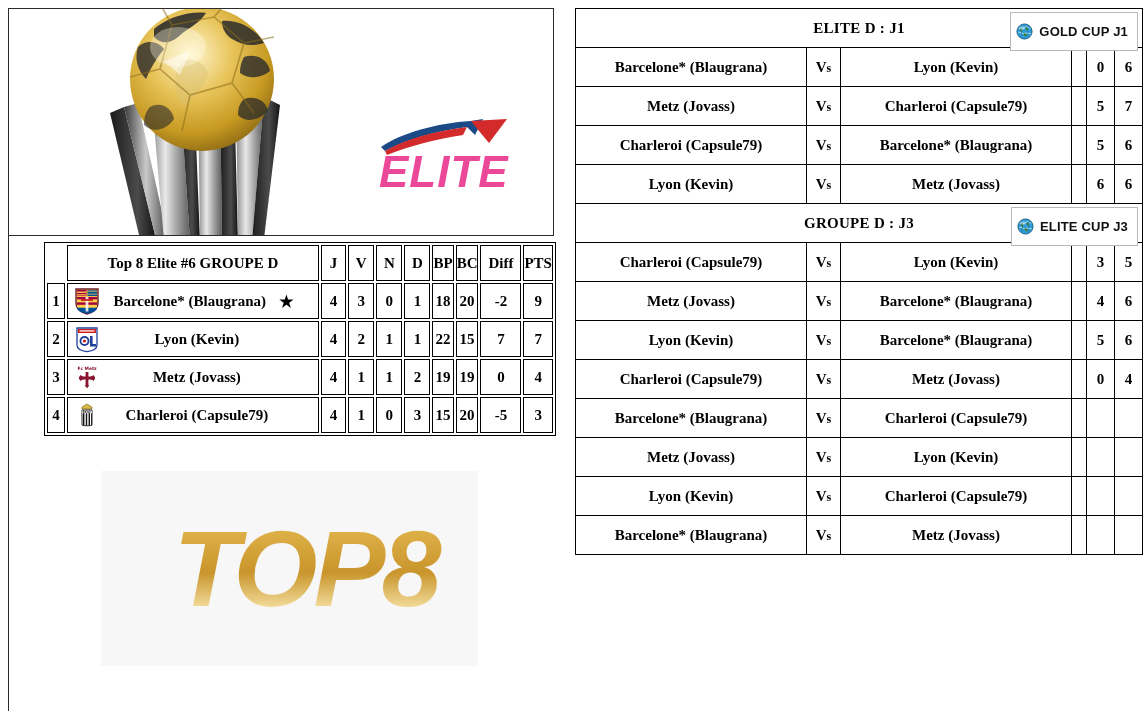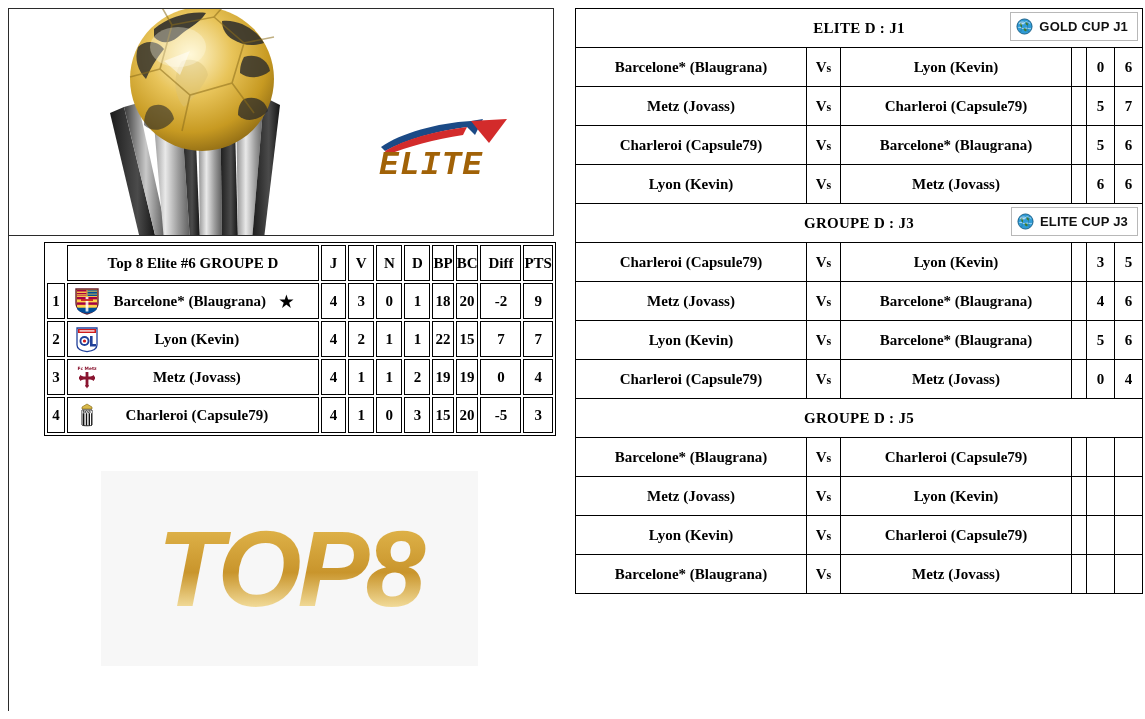--- a/index.html
+++ b/index.html
@@ -17,24 +17,24 @@
     box-sizing:border-box;
   }
   .hero{
     position:absolute;left:8px;top:8px;width:546px;height:228px;
     border:1px solid #2b2b2b;background:#ffffff;box-sizing:border-box;
     overflow:hidden;
   }
   .trophy-wrap{position:absolute;left:85px;top:-6px;width:220px;height:240px;}
   .elite-logo{position:absolute;left:370px;top:108px;width:140px;height:70px;}
   .elite-text{
-    font-family:Liberation Mono, monospace;
+    font-family:Liberation Sans, sans-serif;
     font-weight:bold;font-style:italic;
-    font-size:33px;letter-spacing:1px;
-    color:#a16207;
+    font-size:44px;letter-spacing:1px;
+    color:#ec4899;
     position:absolute;left:0;top:30px;
   }
 
   
   .standings{
     position:absolute;left:8px;top:242px;
     border-collapse:separate;border-spacing:2px;
     background:#ffffff;
     border:1px solid #000;
     margin-left:36px;
@@ -74,21 +74,21 @@
   .team-name{flex:1 1 auto;text-align:center;padding:0 4px;}
   .star{font-size:16px;flex:0 0 auto;padding-right:18px;color:#000;}
   .pts{color:#e60000;}
 
   
   .top8-box{
     position:absolute;left:101px;top:471px;width:377px;height:195px;
     background:#f7f7f7;overflow:hidden;
   }
   .top8-text{
-    position:absolute;left:0;top:0;width:377px;height:195px;
+    position:absolute;left:16px;top:0;width:377px;height:195px;
     display:flex;align-items:center;justify-content:center;
     font-family:"Liberation Sans", sans-serif;
     font-weight:bold;font-style:italic;font-size:108px;
     letter-spacing:-4px;
     background:linear-gradient(180deg,#f3d27a 0%,#e0b44b 28%,#c9952c 52%,#f6e3a6 72%,#b9821f 100%);
     -webkit-background-clip:text;background-clip:text;
     color:transparent;
     text-shadow:0 0 0 rgba(0,0,0,0);
   }
 
@@ -115,21 +115,21 @@
     background:#ffffff;
   }
   .jour-bar{
     background:#ffff77;position:relative;height:31px;
     font-size:16px;letter-spacing:0.3px;
   }
   .jour-label{display:block;}
   .badge{
     position:absolute;right:4px;top:3px;
     background:#ffffff;border:1px solid #b8b8b8;
-    height:29px;display:flex;align-items:center;gap:6px;
+    height:39px;display:flex;align-items:center;gap:6px;
     padding:0 9px 0 5px;box-sizing:border-box;
   }
   .badge-text{
     font-family:"Liberation Sans", sans-serif;
     font-weight:bold;font-size:13px;color:#111;
     letter-spacing:0.2px;white-space:nowrap;
   }
   .globe{width:17px;height:17px;display:block;flex:0 0 17px;}
   .vs-cell{
     background:#000000;color:#ffffff;width:34px;
@@ -455,25 +455,20 @@
         </tr>
         <tr>
           <td>Charleroi (Capsule79)</td>
           <td class="vs-cell"><span>V<span class="sm">s</span></span></td>
           <td>Metz (Jovass)</td>
           <td></td>
           <td class="score">0</td>
           <td class="score">4</td>
         </tr>
         <tr>
-          <td class="jour-bar" colspan="6">
-            <span class="jour-label">GROUPE D : J5</span>
-          </td>
-        </tr>
-        <tr>
           <td>Barcelone* (Blaugrana)</td>
           <td class="vs-cell"><span>V<span class="sm">s</span></span></td>
           <td>Charleroi (Capsule79)</td>
           <td></td>
           <td class="score"></td>
           <td class="score"></td>
         </tr>
         <tr>
           <td>Metz (Jovass)</td>
           <td class="vs-cell"><span>V<span class="sm">s</span></span></td>

